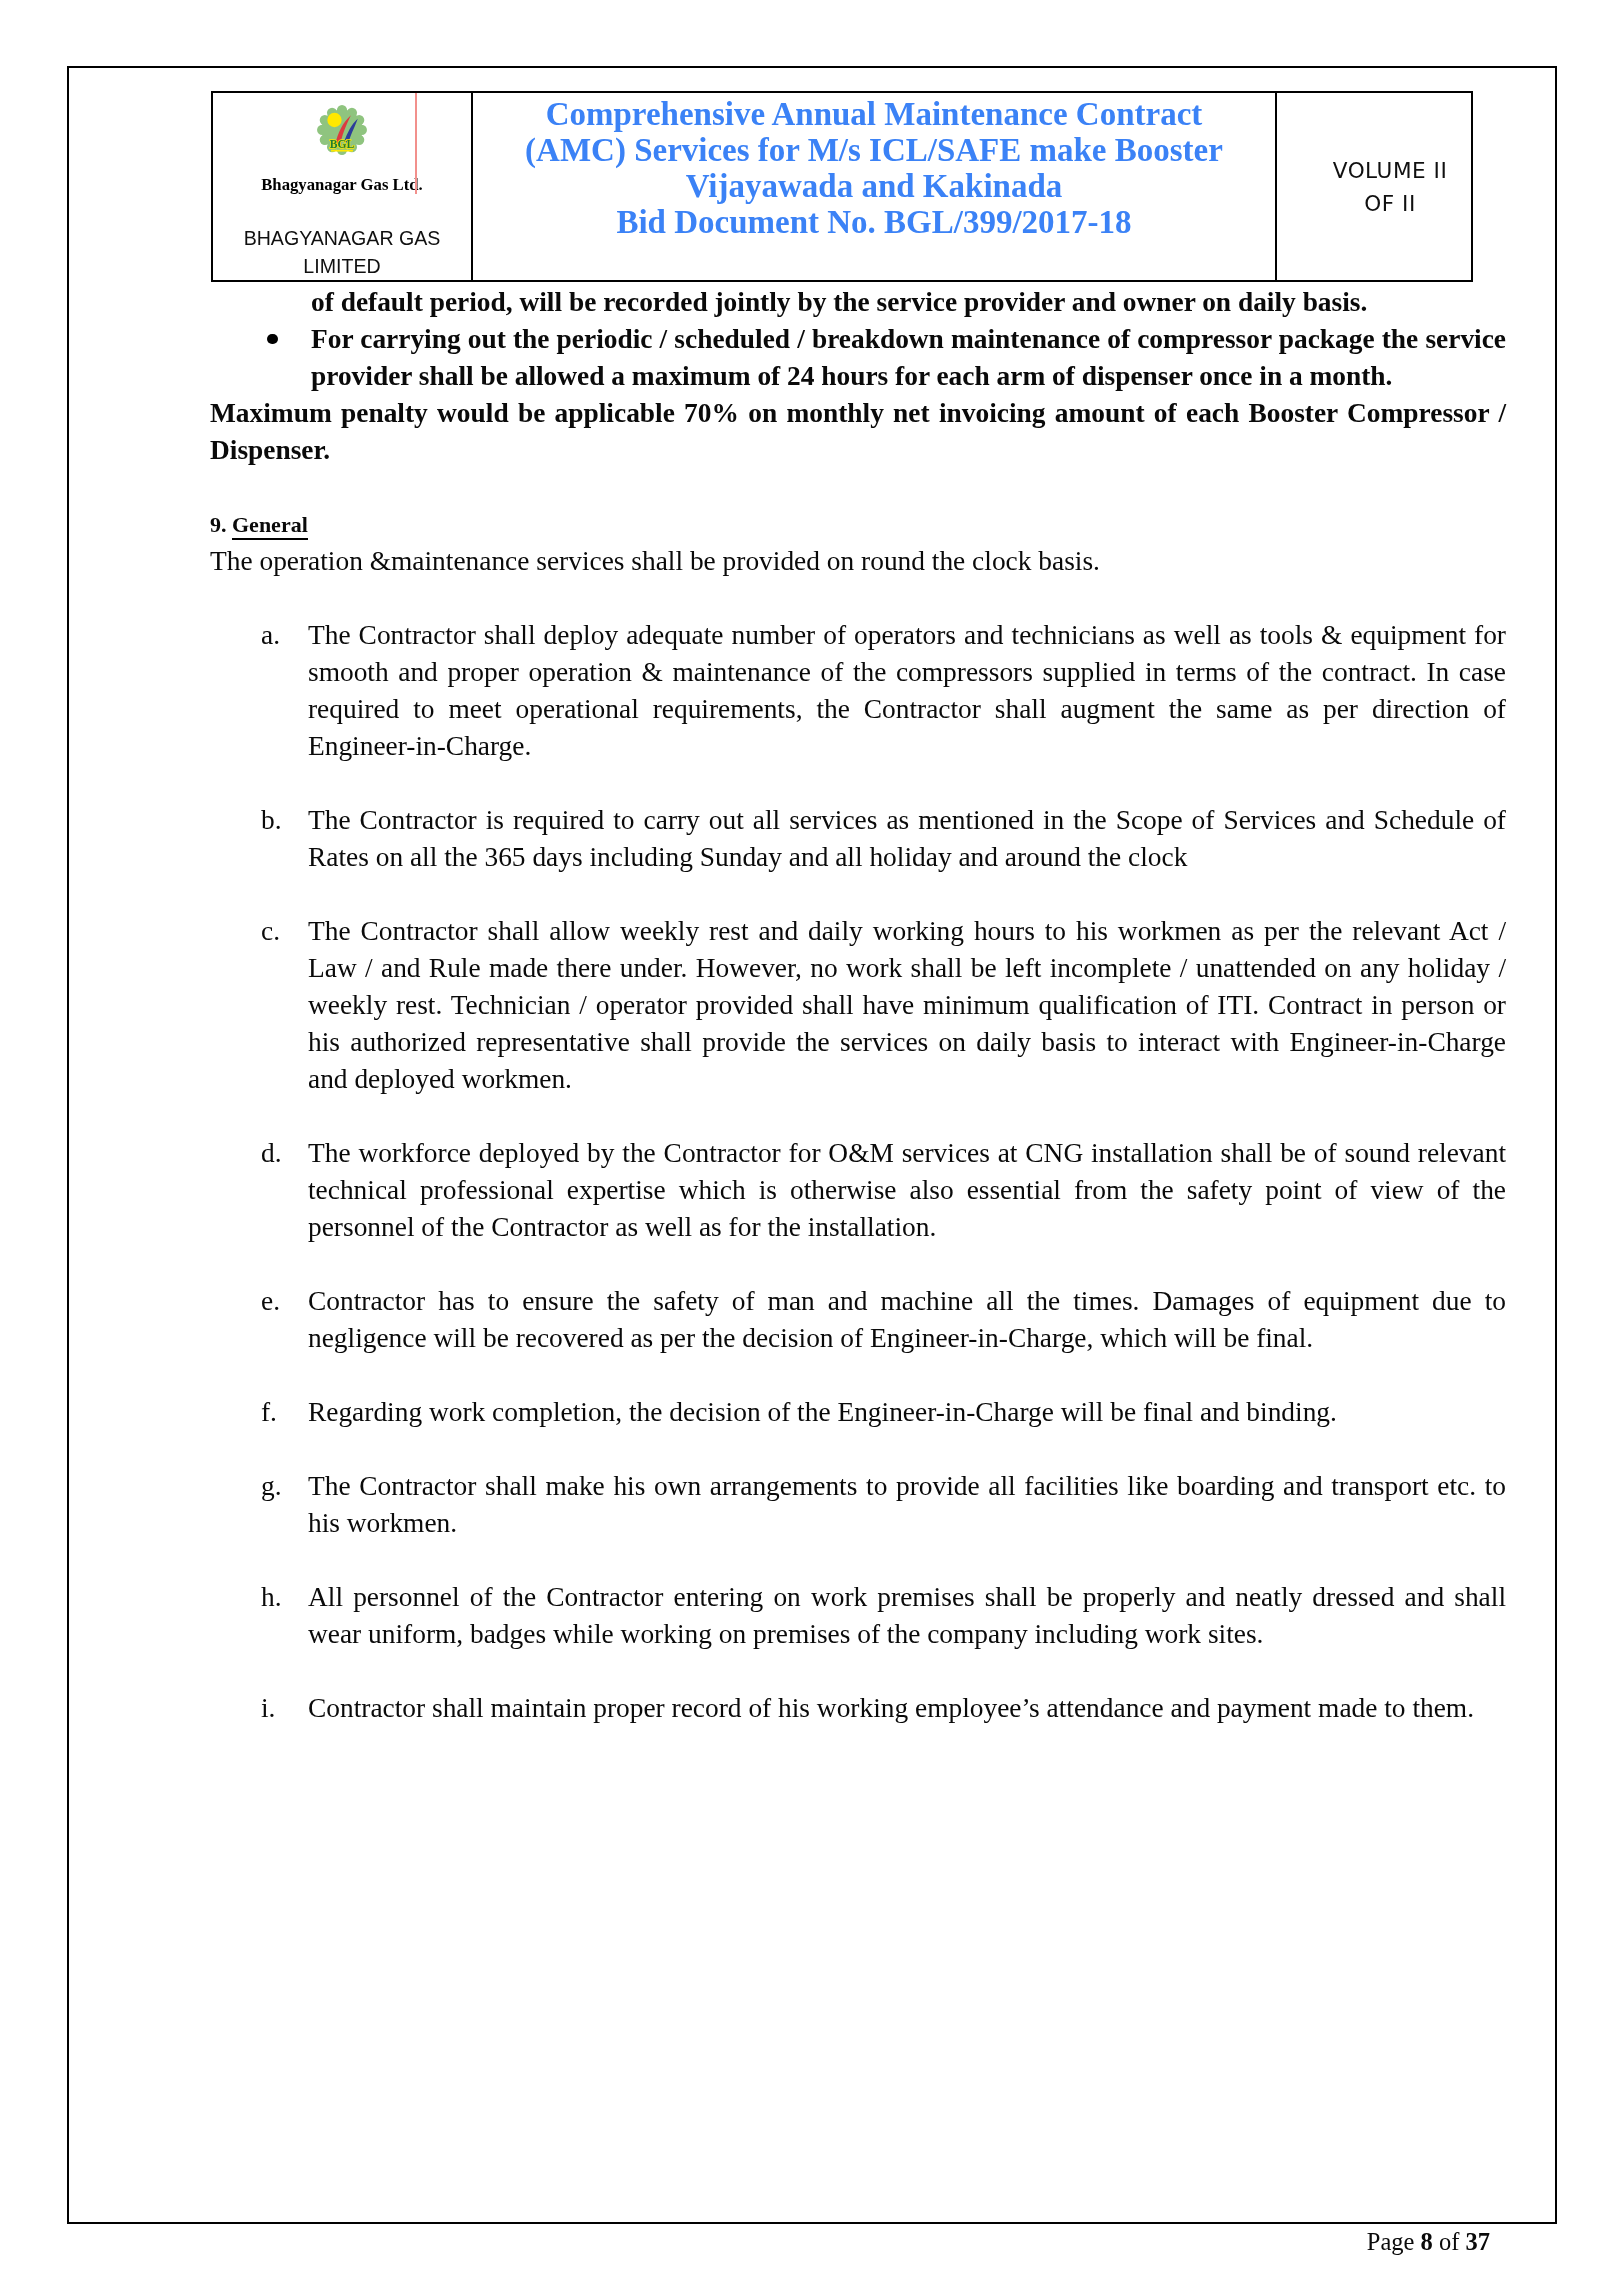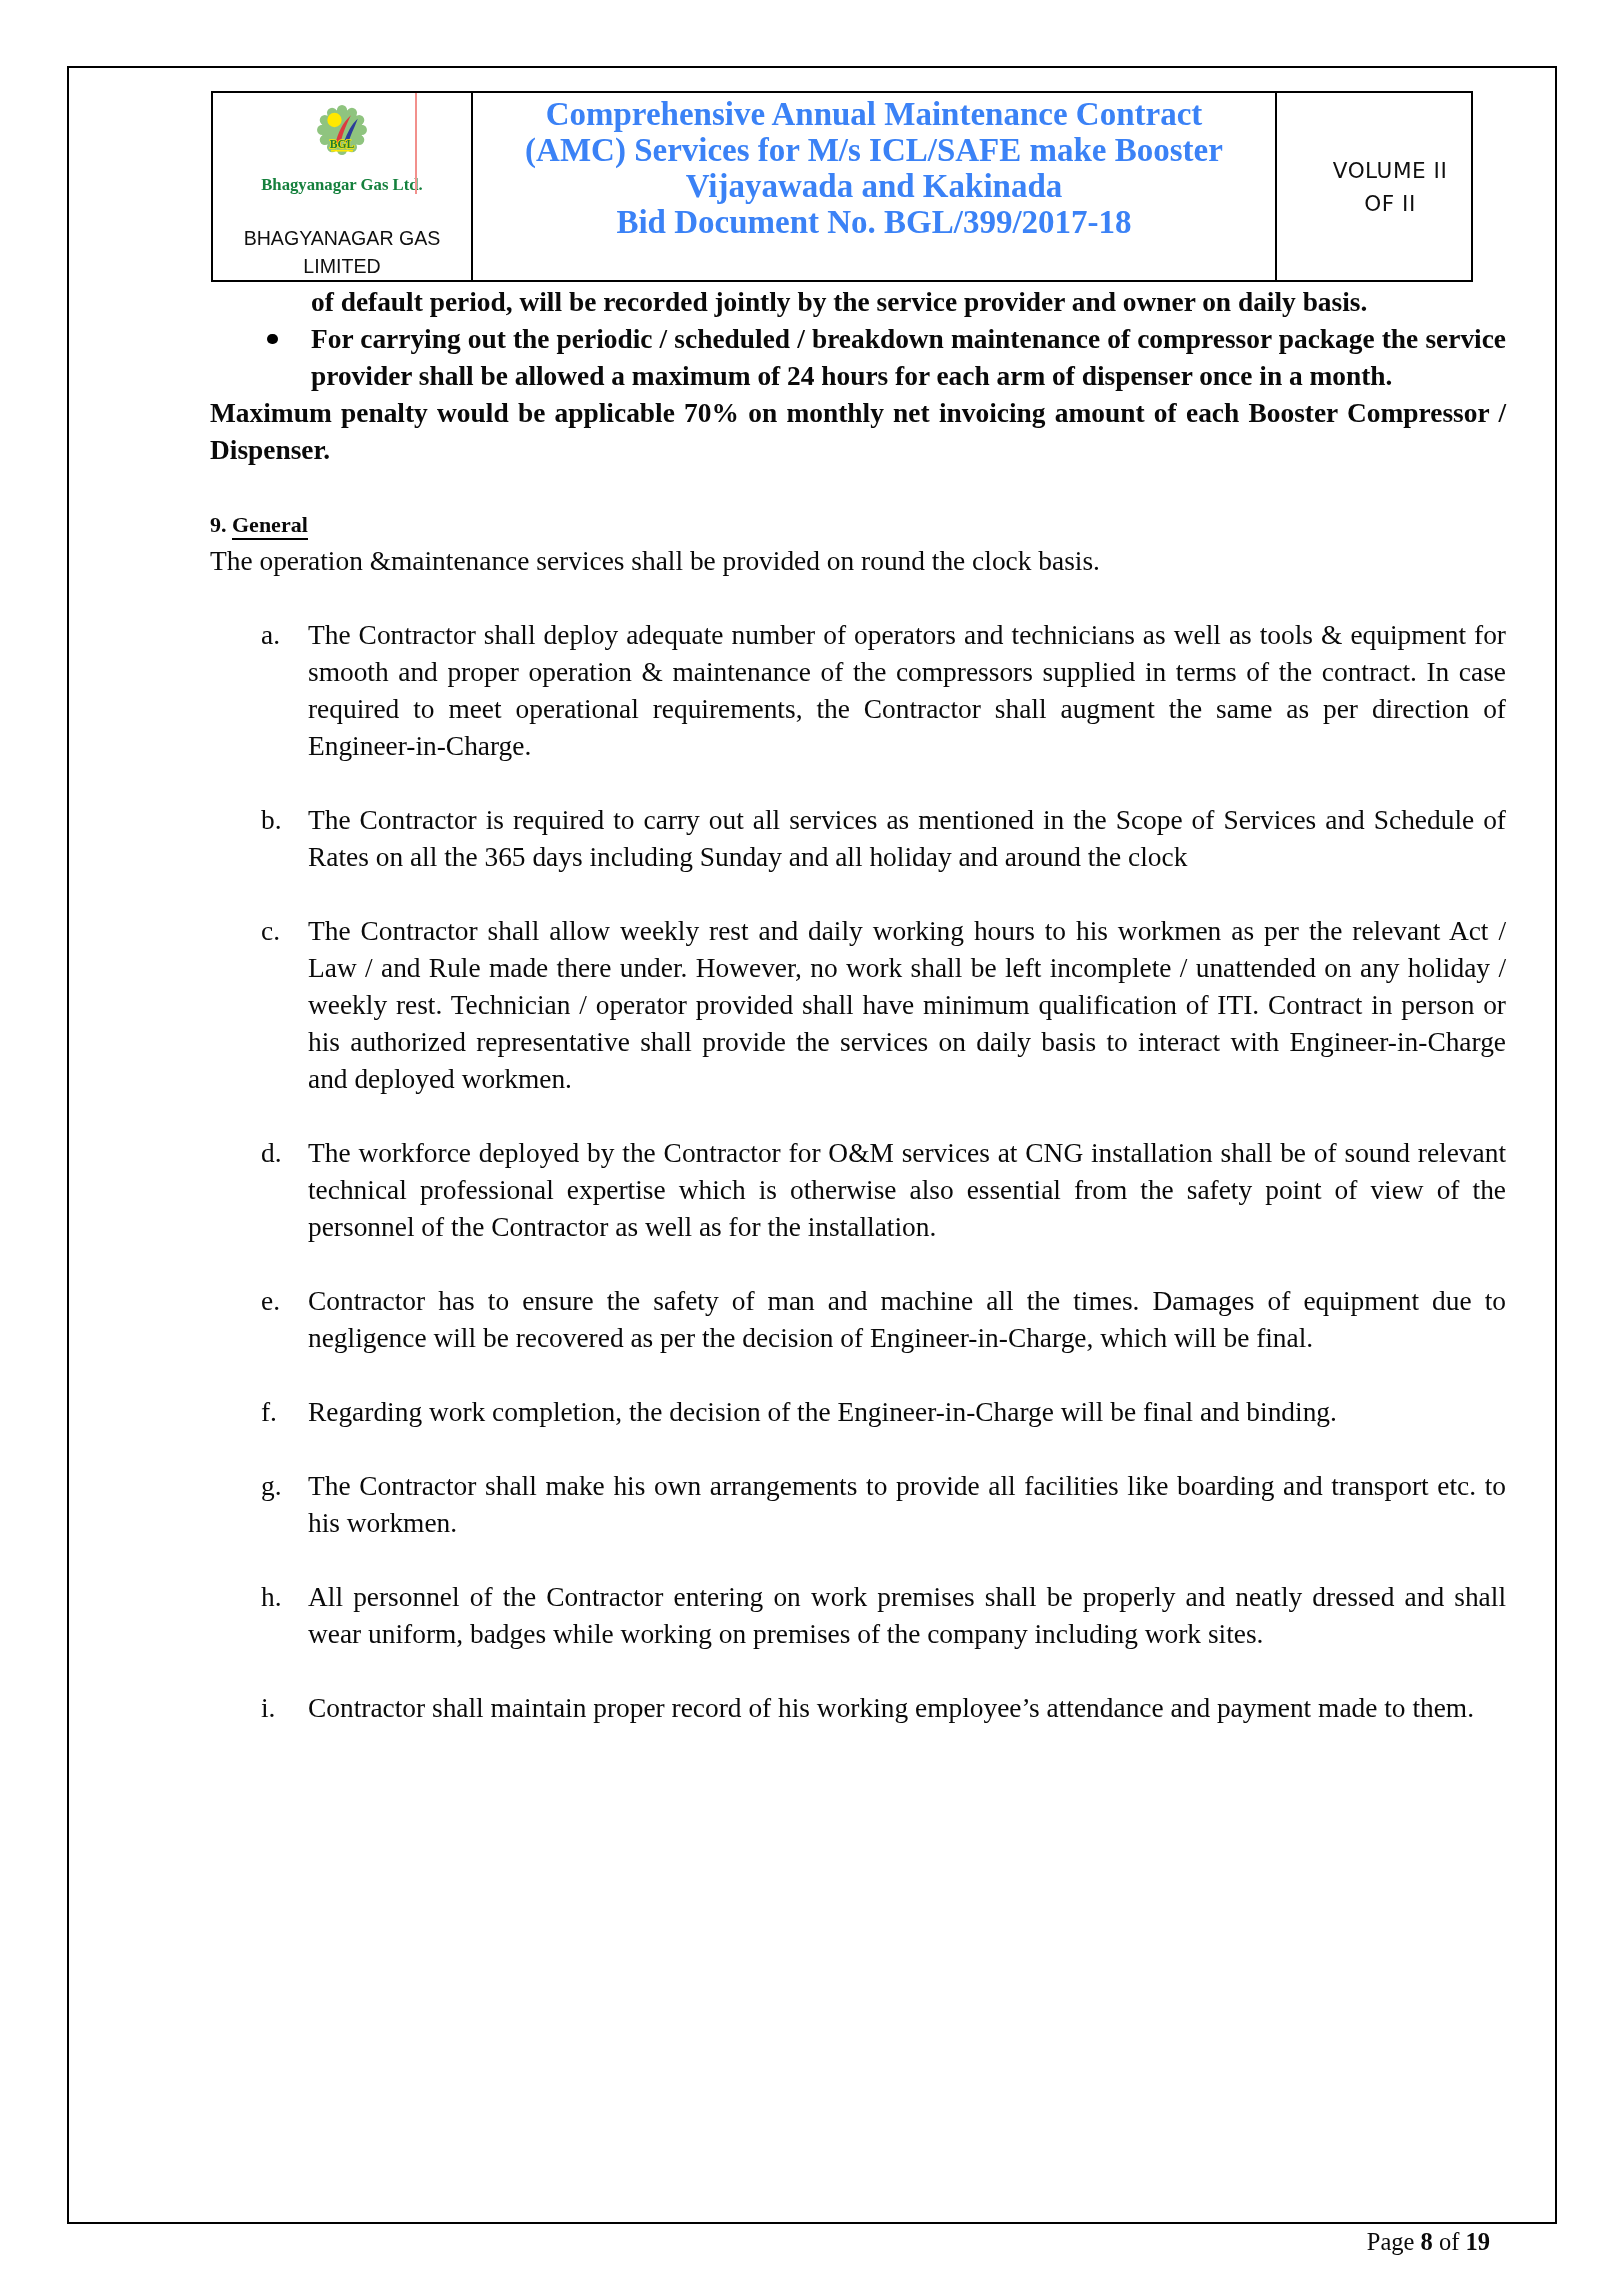--- a/index.html
+++ b/index.html
@@ -20,21 +20,21 @@
   .cell{box-sizing:border-box;}
   .logo-cell{
     width:258px;position:relative;display:flex;flex-direction:column;
     align-items:center;padding-top:11.8px;gap:21px;
   }
   .red-artifact{
     position:absolute;left:202px;top:0;width:2px;height:101px;background:#f2908c;
   }
   .logo-caption{
     font-family:"Liberation Serif",serif;font-weight:bold;
-    font-size:16.7px;line-height:18.6px;color:#15803d;margin-top:-4.9px;
+    font-size:16.7px;line-height:18.6px;color:#000000;margin-top:-4.9px;
   }
   .company-name{
     margin-top:8.8px;font-family:Liberation Sans, sans-serif;
     font-size:19.6px;line-height:28px;color:#101010;text-align:center;
   }
   .title-cell{
     flex:1;border-left:2px solid #000;border-right:2px solid #000;
     text-align:center;padding-top:2.9px;
     font-weight:bold;font-size:33px;line-height:36px;color:#3b82f6;
   }
@@ -180,17 +180,17 @@
           <span>All personnel of the Contractor entering on work premises shall be properly and neatly dressed and shall wear uniform, badges while working on premises of the company including work sites.</span>
         </div>
         <div class="doc-list-item">
           <span class="li-marker">i.</span>
           <span>Contractor shall maintain proper record of his working employee’s attendance and payment made to them.</span>
         </div>
     </div>
   </div>
 
   <div class="page-footer">
-    <span>Page </span><span class="b">8</span><span> of </span><span class="b">19</span>
+    <span>Page </span><span class="b">8</span><span> of </span><span class="b">37</span>
   </div>
 
 </div>
 
 
 </body></html>

